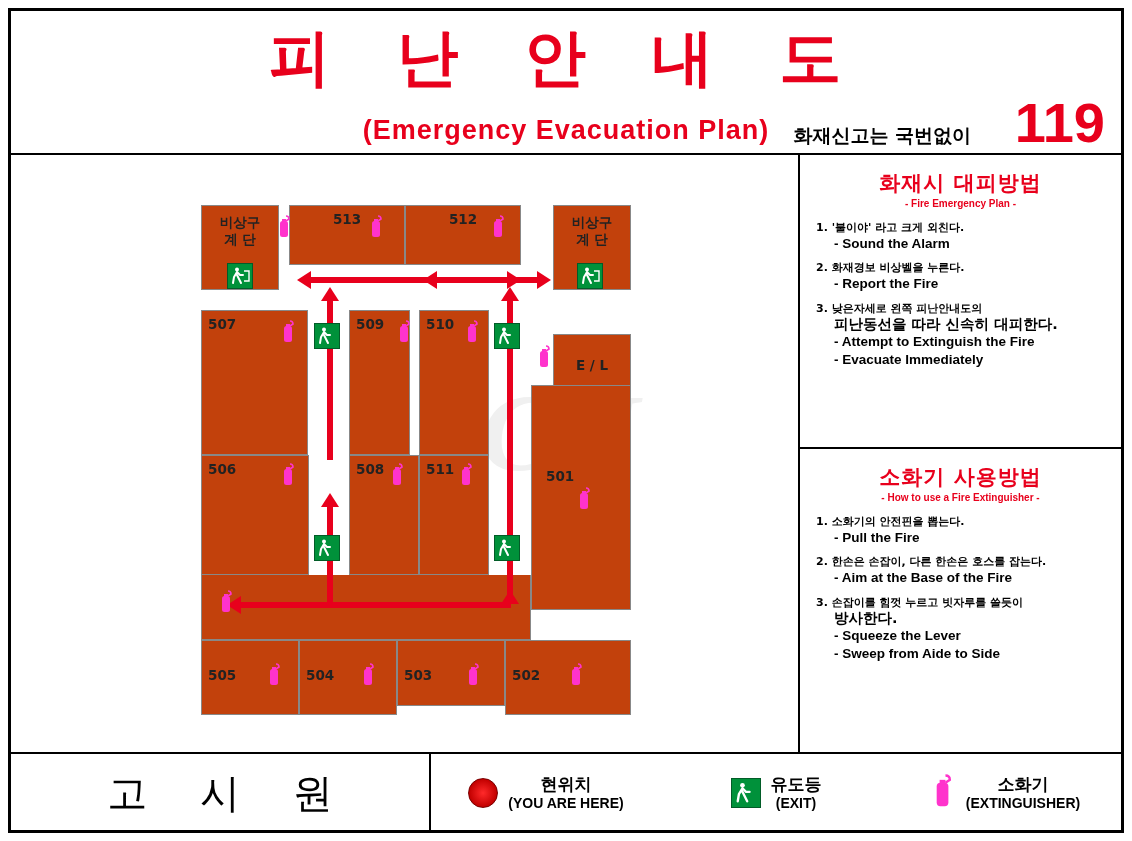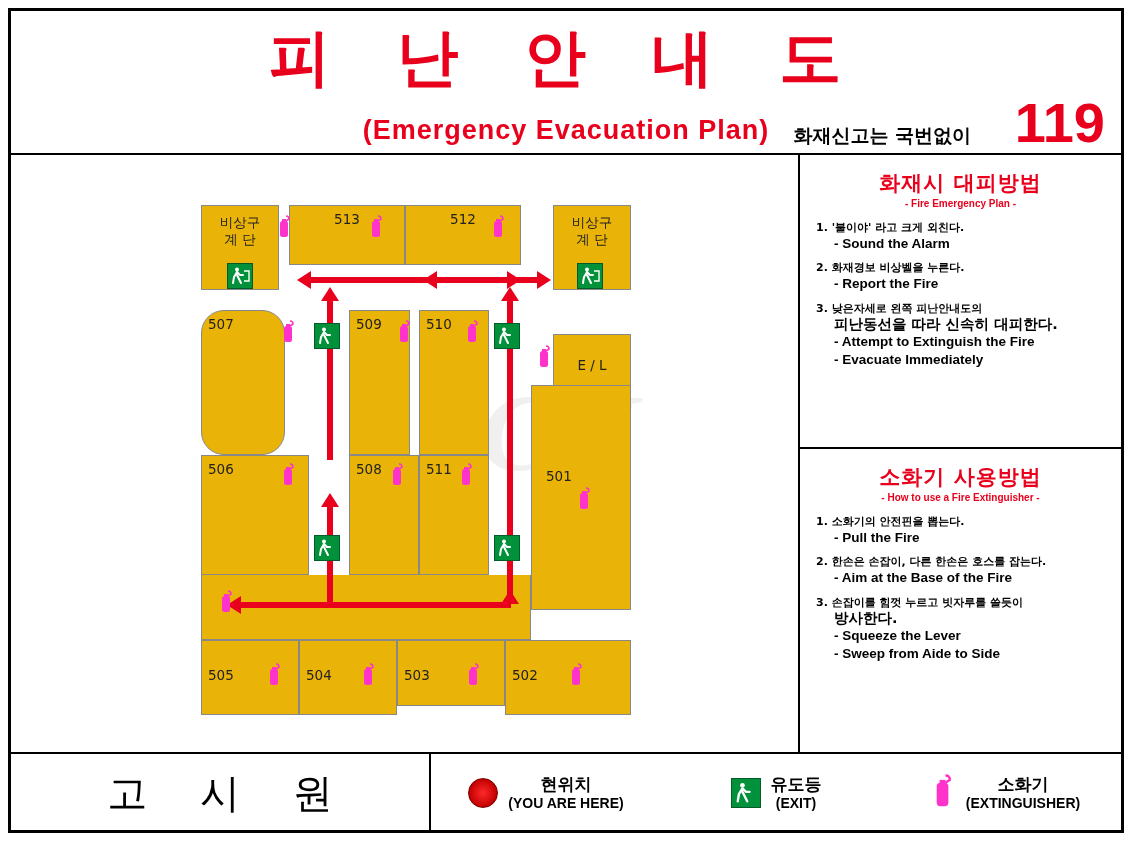--- a/index.html
+++ b/index.html
@@ -203,21 +203,22 @@
   
   .plan {
     position: absolute;
     left: 190px; top: 50px;
     width: 430px; height: 510px;
   }
   .room {
     position: absolute;
     border: 1.5px solid #888;
     box-sizing: border-box;
-    background: #eab308;
+    background: #c2410c;
+    font-weight: bold;
   }
   .room-label {
     position: absolute;
     left: 6px; top: 5px;
     font-size: 13.5px;
     color: #222;
     font-family: "DejaVu Sans", sans-serif;
     line-height: 1.25;
   }
   .room-label.center {
@@ -301,21 +302,21 @@
           <div class="room-label center">513</div>
         </div>
         <div class="room" style="left:204px; top:0px; width:116px; height:60px;">
           <div class="room-label center">512</div>
         </div>
         <div class="room" style="left:352px; top:0px; width:78px; height:85px;">
           <div class="room-label center" style="top:8px; white-space:pre-line;">비상구
 계   단</div>
         </div>
 
-        <div class="room" style="left:0px; top:105px; width:84px; height:145px;border-radius:23px;">
+        <div class="room" style="left:0px; top:105px; width:107px; height:145px;">
           <div class="room-label">507</div>
         </div>
         <div class="room" style="left:148px; top:105px; width:61px; height:145px;text-align:center;">
           <div class="room-label">509</div>
         </div>
         <div class="room" style="left:218px; top:105px; width:70px; height:145px;">
           <div class="room-label">510</div>
         </div>
         <div class="room" style="left:352px; top:105px; width:78px; height:75px;margin-top:24px;">
           <div class="room-label center" style="top:22px;">E / L</div>

